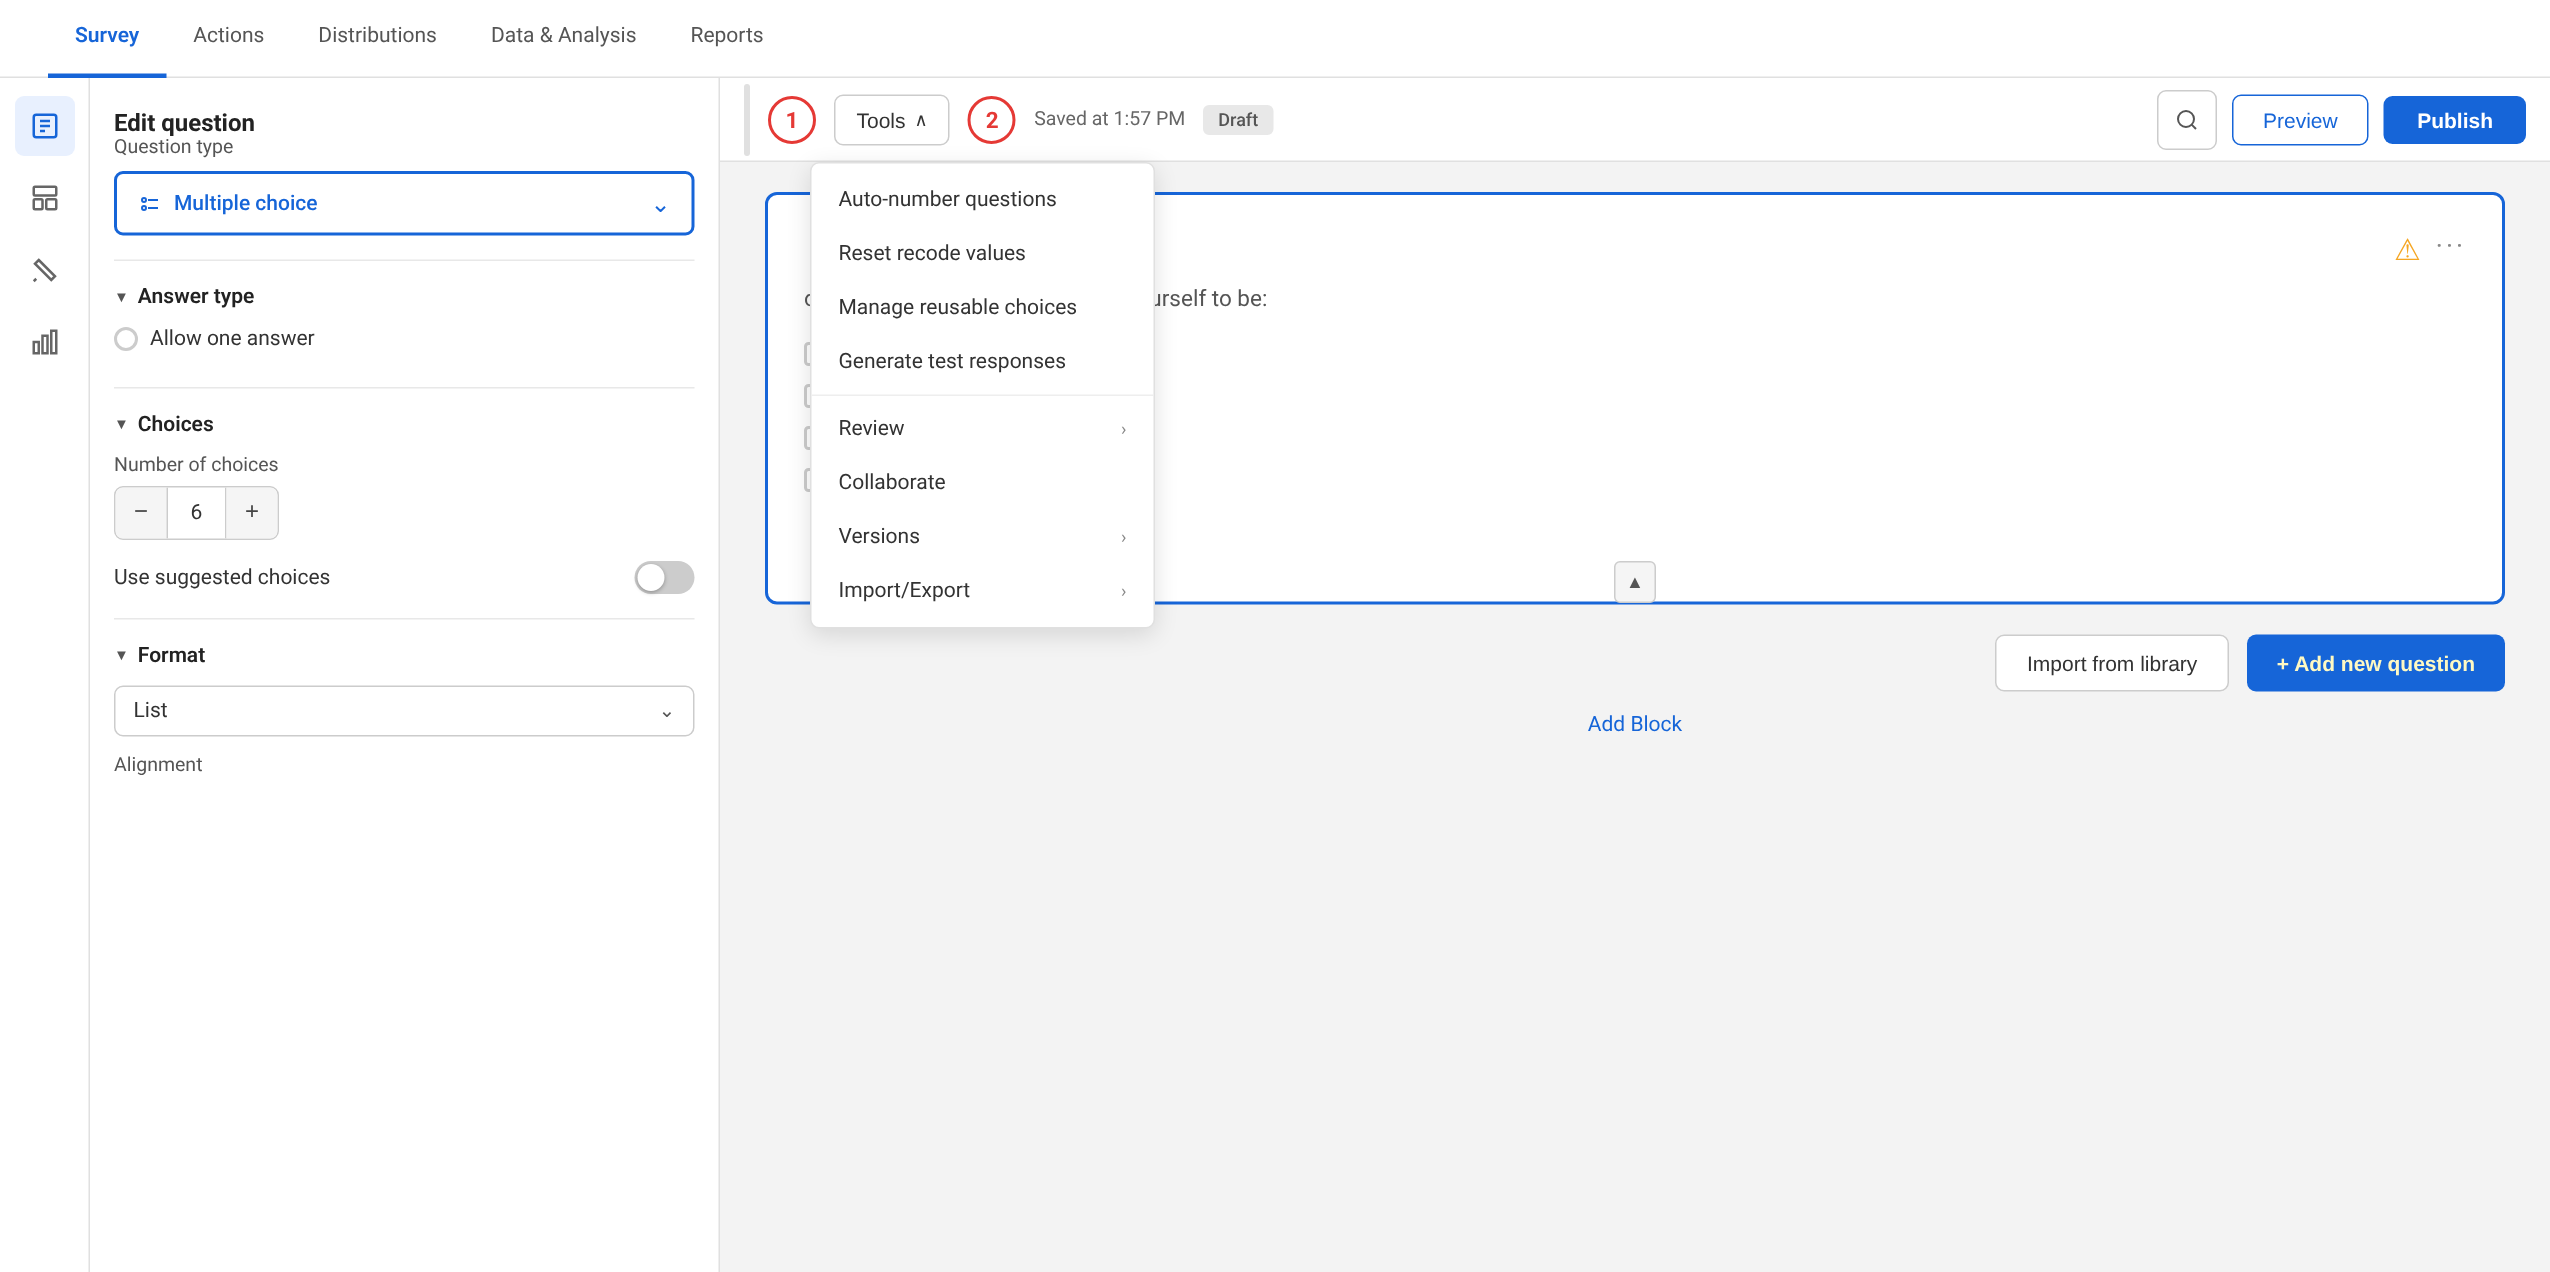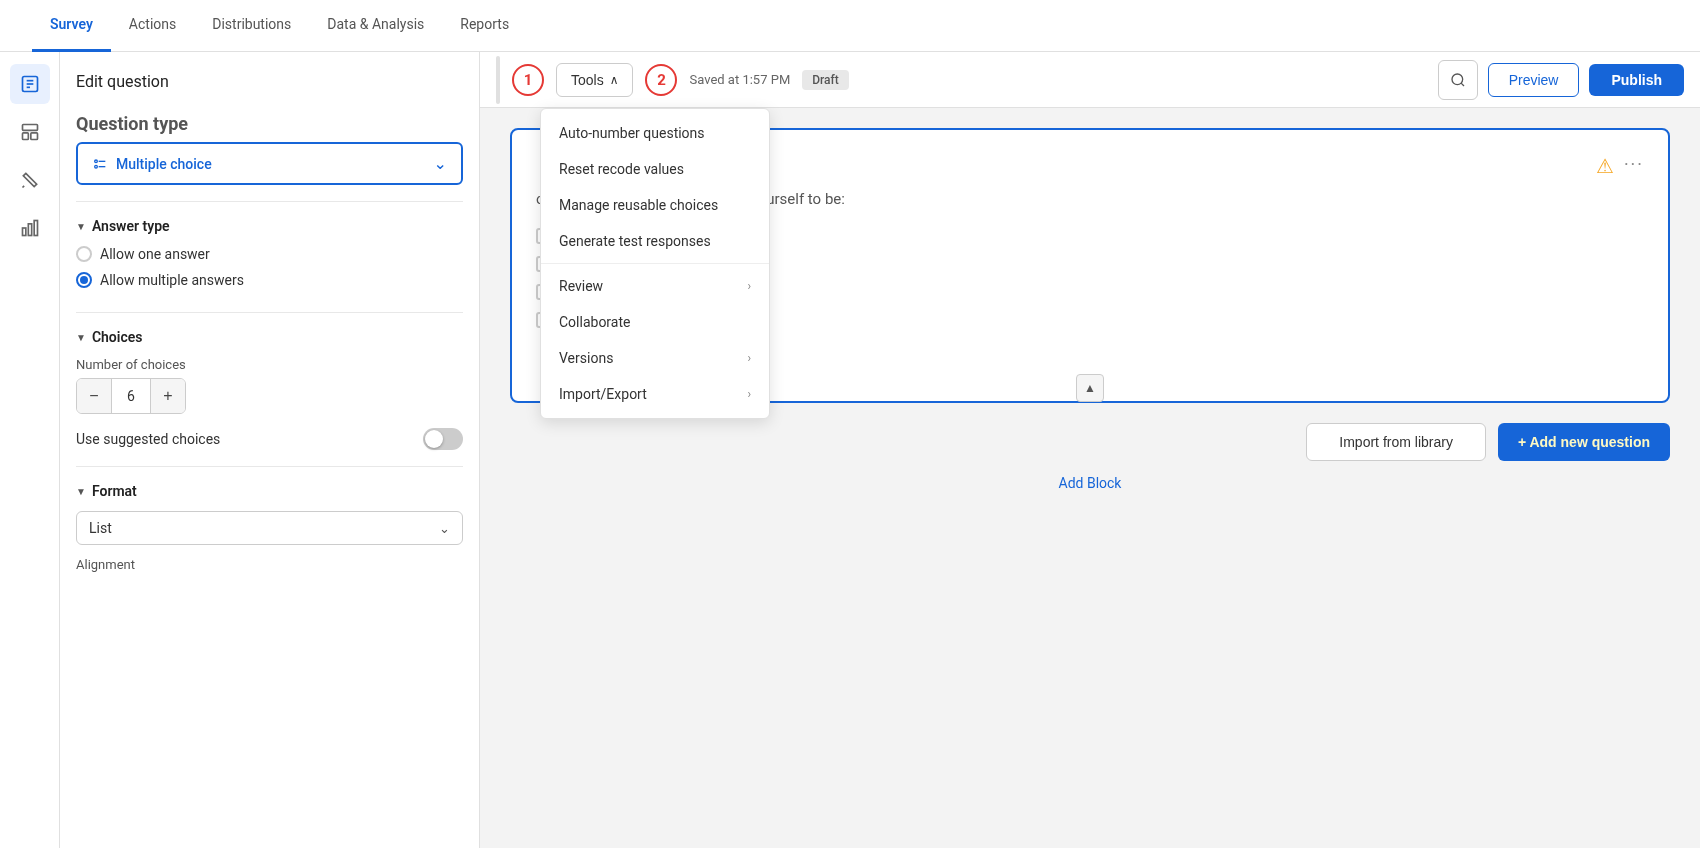--- a/index.html
+++ b/index.html
@@ -13,23 +13,23 @@
     
     .app-layout { display: flex; height: calc(848px - 52px); }
 
     
     .icon-sidebar { width: 60px; background: #fff; border-right: 1px solid #e0e0e0; display: flex; flex-direction: column; align-items: center; padding-top: 12px; gap: 8px; }
     .icon-sidebar-item { width: 40px; height: 40px; display: flex; align-items: center; justify-content: center; border-radius: 6px; cursor: pointer; color: #666; font-size: 18px; }
     .icon-sidebar-item.active { background: #e8f0fe; color: #1665d8; }
 
     
     .left-panel { width: 420px; background: #fff; border-right: 1px solid #e0e0e0; padding: 20px 16px; overflow-y: auto; }
-    .left-panel h2 { font-size: 16px; font-weight: 400; margin-bottom: 22px; color: #222; }
-
-    .question-type-label { font-size: 18px; font-weight: 700; color: #555; margin-bottom: 8px; }
+    .left-panel h2 { font-size: 16px; font-weight: 700; margin-bottom: 0; color: #222; }
+
+    .question-type-label { font-size: 13px; font-weight: 400; color: #555; margin-bottom: 8px; }
     .question-type-select { display: flex; align-items: center; justify-content: space-between; border: 2px solid #1665d8; border-radius: 6px; padding: 10px 14px; cursor: pointer; color: #1665d8; font-size: 14px; font-weight: 500; }
     .question-type-select .left { display: flex; align-items: center; gap: 8px; }
 
     .section-divider { border: none; border-top: 1px solid #e8e8e8; margin: 16px 0; }
 
     .collapsible-section { margin-bottom: 4px; }
     .collapsible-header { display: flex; align-items: center; gap: 6px; font-size: 14px; font-weight: 600; color: #222; margin-bottom: 12px; cursor: pointer; }
     .collapsible-header .arrow { font-size: 10px; color: #555; }
 
     .radio-group { display: flex; flex-direction: column; gap: 10px; margin-bottom: 24px; }
@@ -82,21 +82,21 @@
     .question-card-header { display: flex; justify-content: flex-end; gap: 10px; margin-bottom: 12px; }
     .warning-icon { font-size: 20px; color: #f5a623; }
     .more-btn { font-size: 18px; color: #888; cursor: pointer; letter-spacing: 2px; }
     .question-text-partial { font-size: 15px; color: #555; margin-bottom: 20px; }
 
     .choice-item { display: flex; align-items: center; gap: 10px; margin-bottom: 12px; font-size: 14px; color: #333; }
     .choice-checkbox { width: 16px; height: 16px; border: 2px solid #ccc; border-radius: 3px; }
     .choice-other-input { border: 1px solid #ccc; border-radius: 4px; padding: 4px 8px; font-size: 13px; color: #888; width: 140px; }
 
     .collapse-btn { display: flex; align-items: center; justify-content: center; width: 28px; height: 28px; background: #f5f5f5; border-radius: 4px; cursor: pointer; font-size: 12px; color: #555; border: 1px solid #ccc; }
-    .import-lib-btn { padding: 10px 32px; border: 1px solid #ccc; border-radius: 6px; background: #fff; cursor: pointer; font-size: 14px; color: #333; font-weight: 500; }
+    .import-lib-btn { padding: 10px 20px; border: 1px solid #ccc; border-radius: 6px; background: #fff; cursor: pointer; font-size: 14px; color: #333; font-weight: 500; }
     .add-question-btn { padding: 10px 20px; border: none; border-radius: 6px; background: #1665d8; color: #fef9c3; cursor: pointer; font-size: 14px; font-weight: 600; display: flex; align-items: center; gap: 6px; }
 
     .add-block-row { text-align: center; padding: 14px; }
     .add-block-link { color: #1665d8; font-size: 14px; cursor: pointer; }
 
     
     .toolbar-divider { width: 4px; height: 48px; background: #e0e0e0; border-radius: 2px; }
   </style>
 </head>
 <body>
@@ -164,24 +164,20 @@
     <div class="collapsible-section">
       <div class="collapsible-header">
         <span class="arrow">▼</span>
         <span>Answer type</span>
       </div>
       <div class="radio-group">
         <div class="radio-item">
           <div class="radio-circle"></div>
           <span>Allow one answer</span>
         </div>
-        <div class="radio-item">
-          <div class="radio-circle checked"></div>
-          <span>Allow multiple answers</span>
-        </div>
       </div>
     </div>
 
     <hr class="section-divider">
 
     <div class="collapsible-section">
       <div class="collapsible-header">
         <span class="arrow">▼</span>
         <span>Choices</span>
       </div>

